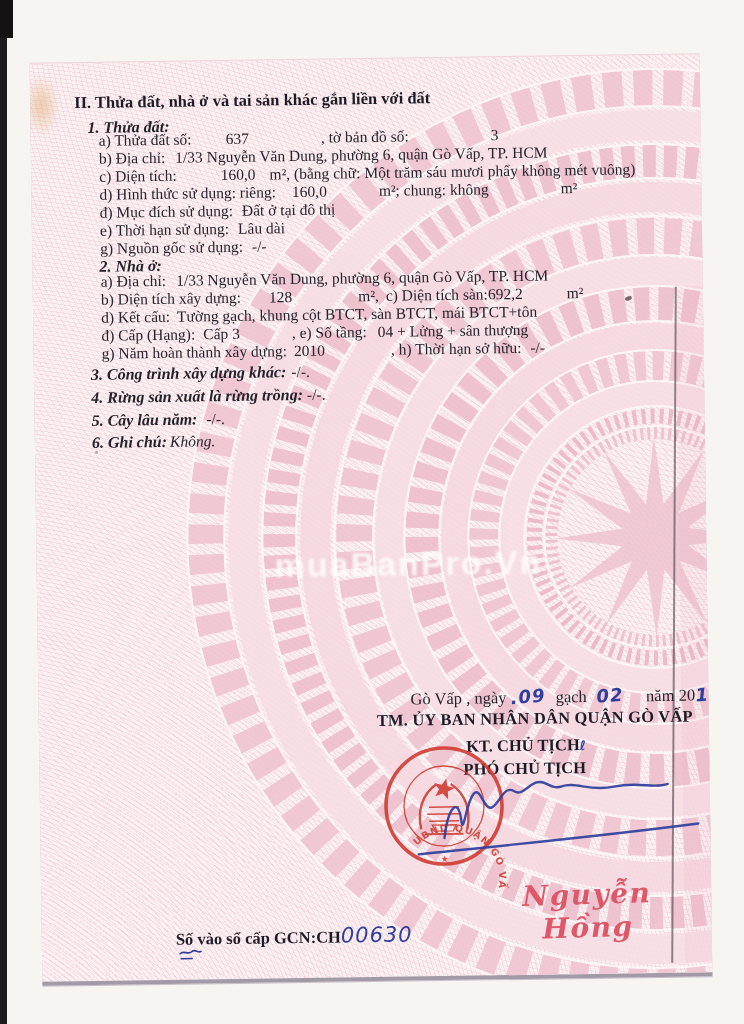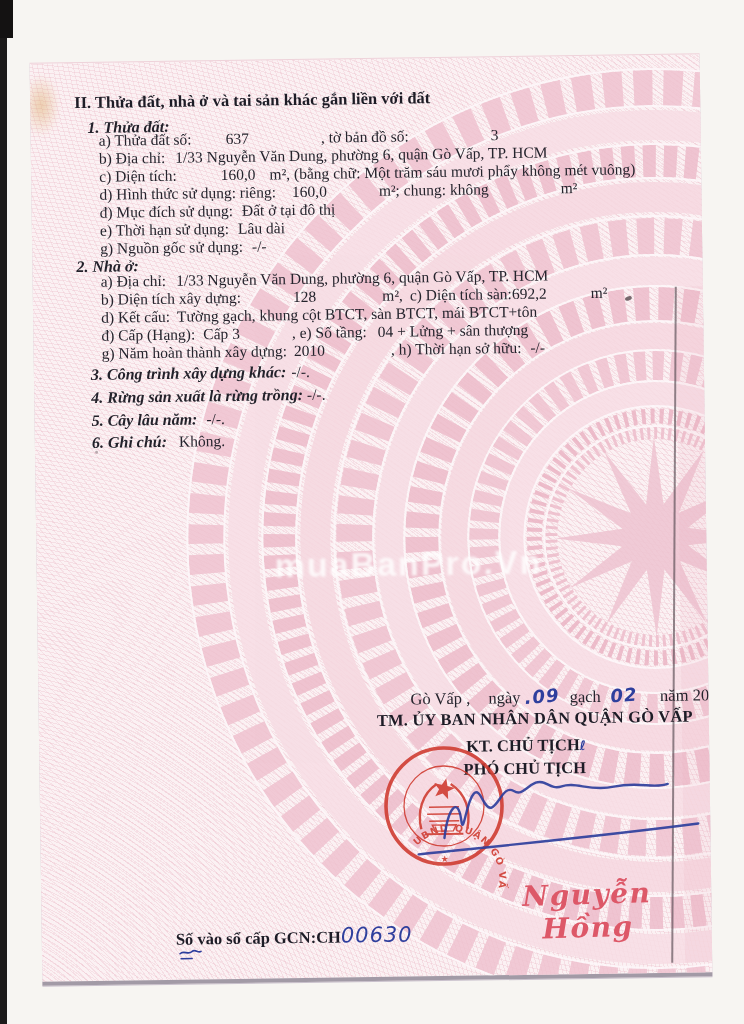--- a/index.html
+++ b/index.html
@@ -159,28 +159,28 @@
       </div>
 
       <div class="line" style="left:68px;top:159px">
         <span class="seg">e) Thời hạn sử dụng:</span><span class="seg" style="margin-left:9px">Lâu dài</span>
       </div>
 
       <div class="line" style="left:68px;top:177px">
         <span class="seg">g) Nguồn gốc sử dụng:</span><span class="seg" style="margin-left:9px">-/-</span>
       </div>
 
-      <div class="line item" style="left:44px;top:195px">2. Nhà ở:</div>
+      <div class="line item" style="left:67px;top:195px">2. Nhà ở:</div>
 
       <div class="line" style="left:68px;top:210px">
         <span class="seg">a) Địa chỉ:</span><span class="seg" style="margin-left:10px">1/33 Nguyễn Văn Dung, phường 6, quận Gò Vấp, TP. HCM</span>
       </div>
 
       <div class="line" style="left:68px;top:228px">
-        <span class="seg">b) Diện tích xây dựng:</span><span class="seg" style="margin-left:52px">128</span><span class="seg sup" style="margin-left:66px">m²,</span><span class="seg" style="margin-left:7px">c) Diện tích sàn:</span><span class="seg" style="margin-left:0">692,2</span><span class="seg sup" style="margin-left:44px">m²</span>
+        <span class="seg">b) Diện tích xây dựng:</span><span class="seg" style="margin-left:28px">128</span><span class="seg sup" style="margin-left:66px">m²,</span><span class="seg" style="margin-left:7px">c) Diện tích sàn:</span><span class="seg" style="margin-left:0">692,2</span><span class="seg sup" style="margin-left:44px">m²</span>
       </div>
 
       <div class="line" style="left:68px;top:246px">
         <span class="seg">d) Kết cấu:</span><span class="seg" style="margin-left:7px">Tường gạch, khung cột BTCT, sàn BTCT, mái BTCT+tôn</span>
       </div>
 
       <div class="line" style="left:68px;top:264px">
         <span class="seg">đ) Cấp (Hạng):</span><span class="seg" style="margin-left:8px">Cấp 3</span><span class="seg" style="margin-left:52px">, e) Số tầng:</span><span class="seg" style="margin-left:11px">04 + Lửng + sân thượng</span>
       </div>
 
@@ -191,26 +191,26 @@
       <div class="line" style="left:57px;top:303px">
         <span class="item">3. Công trình xây dựng khác:</span><span class="seg" style="margin-left:5px">-/-.</span>
       </div>
       <div class="line" style="left:57px;top:326px">
         <span class="item">4. Rừng sản xuất là rừng trồng:</span><span class="seg" style="margin-left:4px">-/-.</span>
       </div>
       <div class="line" style="left:57px;top:349px">
         <span class="item">5. Cây lâu năm:</span><span class="seg" style="margin-left:9px">-/-.</span>
       </div>
       <div class="line" style="left:57px;top:371px">
-        <span class="item">6. Ghi chú:</span><span class="seg" style="margin-left:12px;">Không.</span>
+        <span class="item">6. Ghi chú:</span><span class="seg" style="margin-left:3px;font-style:italic">Không.</span>
       </div>
 
       <div class="sig-line" style="left:372px;top:629px;font-size:16.5px">
         <span class="printed">Gò Vấp ,</span>
-        <span class="printed" style="margin-left:14px">ngày</span>
+        <span class="printed" style="">ngày</span>
         <span class="hand">.09</span>
         <span class="printed" style="margin-left:6px">gạch</span>
         <span class="hand" style="margin-left:6px">02</span>
         <span class="printed" style="margin-left:18px">năm 20</span><span class="hand">11</span>
       </div>
 
       <div class="sig-line authority" style="left:338px;top:652px">TM. ỦY BAN NHÂN DÂN QUẬN GÒ VẤP</div>
 
       <div class="sig-line kt" style="left:427px;top:679px">
         <span>KT. CHỦ TỊCH</span><span class="tick">ℓ</span>

